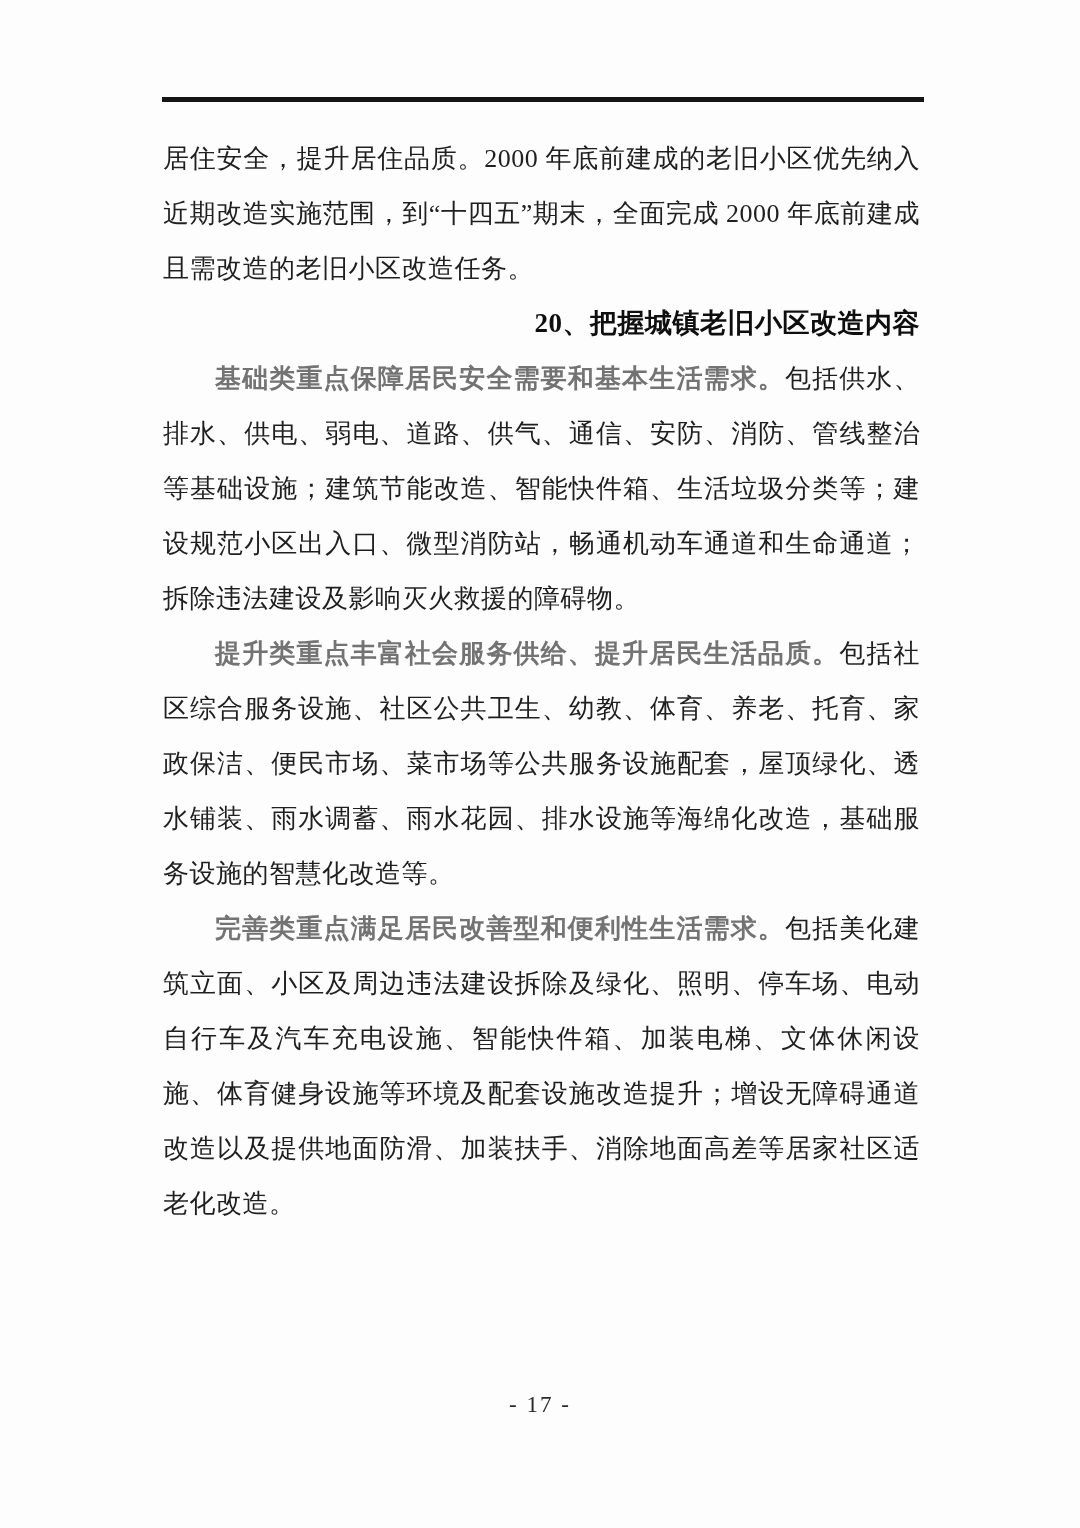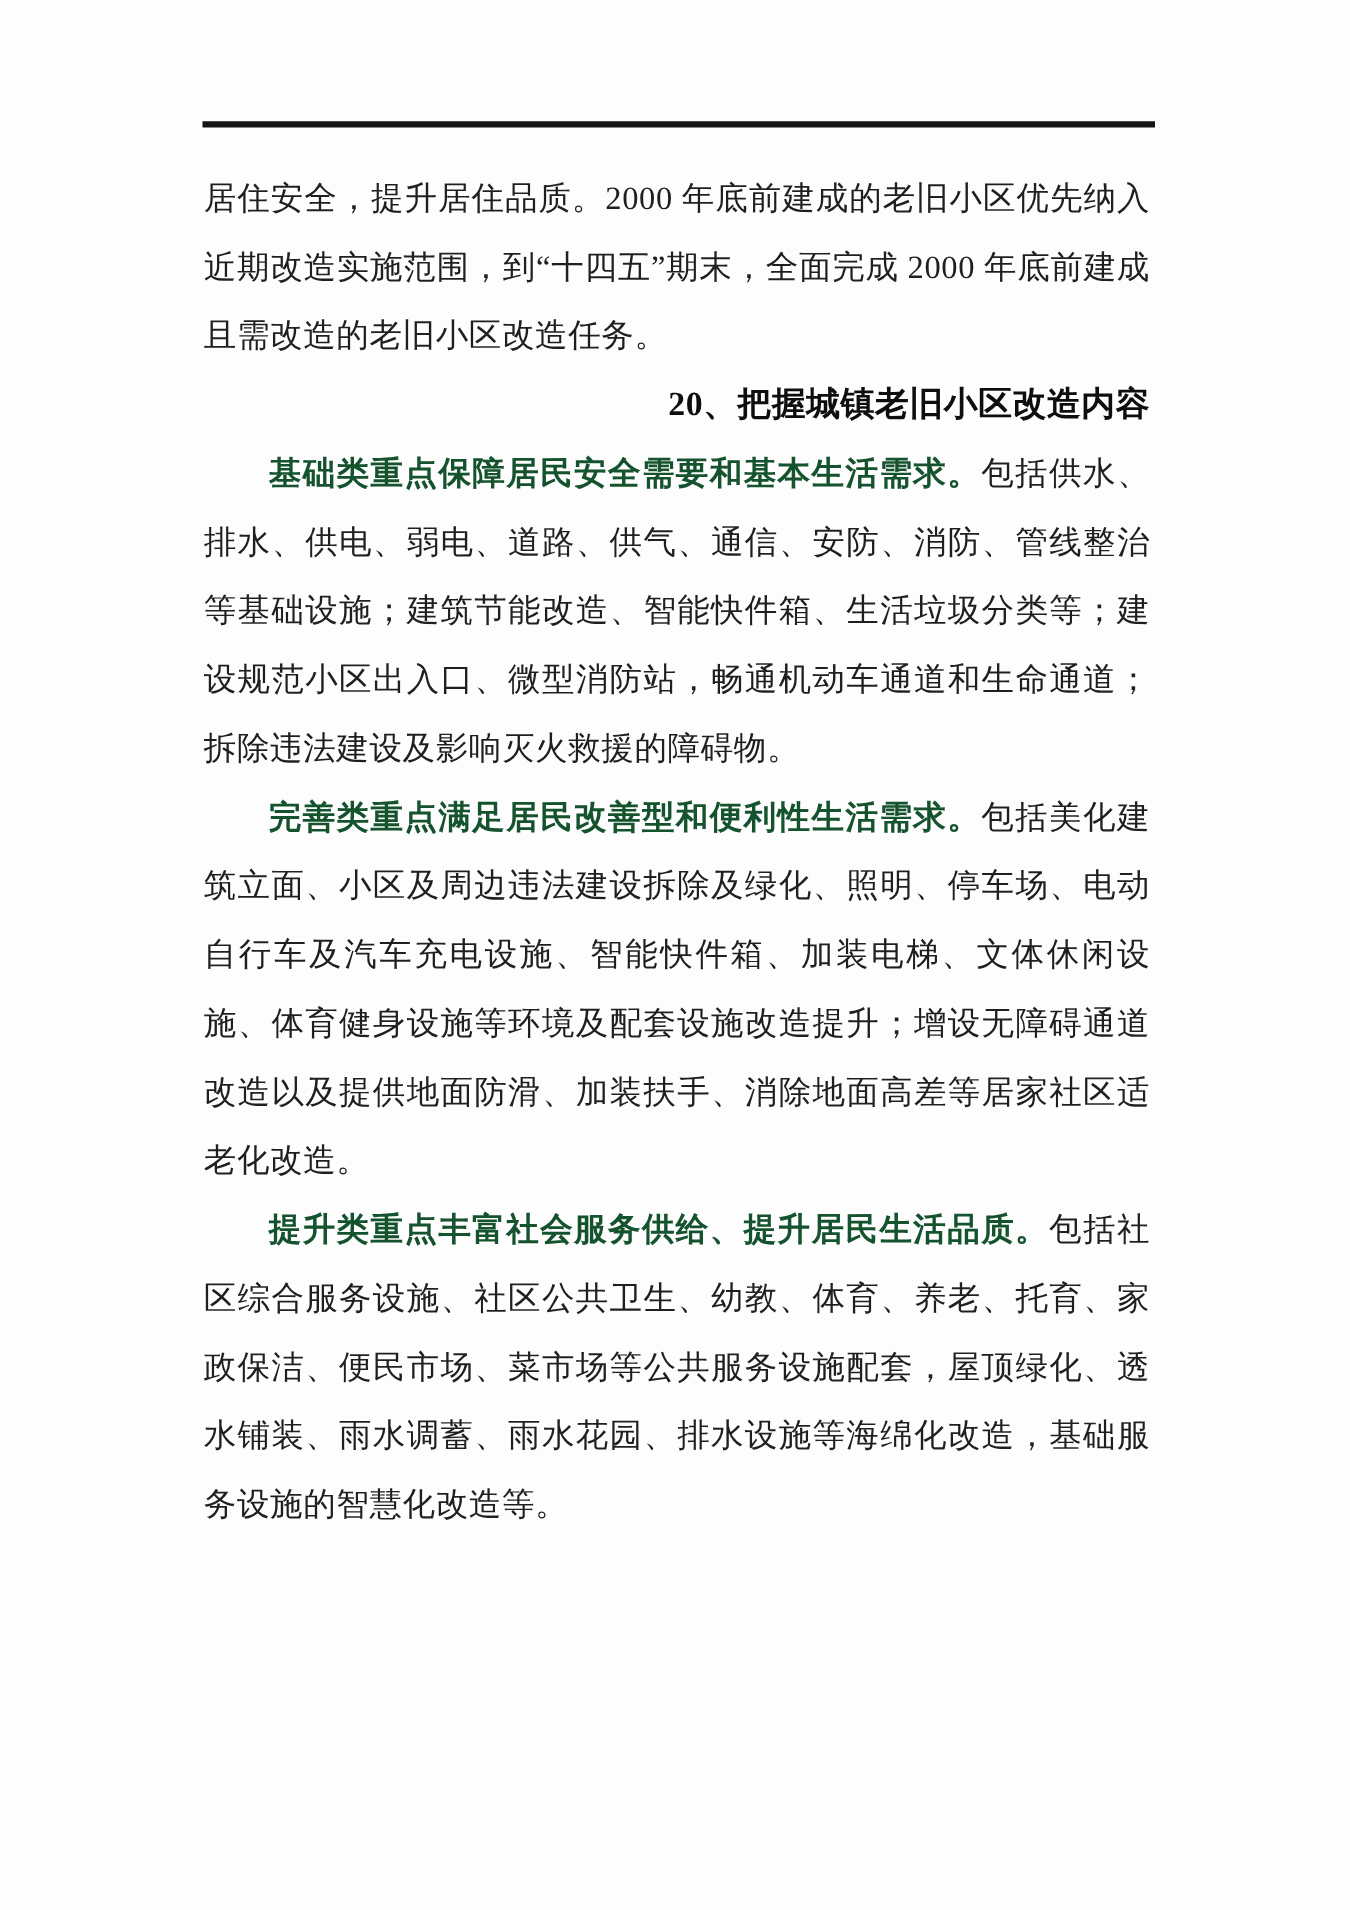--- a/index.html
+++ b/index.html
@@ -37,21 +37,21 @@
   }
   .para {
     margin: 0;
     text-indent: 2em;
   }
   .para.no-indent {
     text-indent: 0;
   }
   .lead {
     font-weight: bold;
-    color: #14532d;
+    color: #737373;
   }
   .heading {
     margin: 0;
     font-size: 27px;
     line-height: 55px;
     font-weight: bold;
     color: #0e0e0e;
     text-indent: 2em;
     text-align: right;
   }
@@ -79,21 +79,24 @@
 
   <div class="doc-body">
 
     <p class="para no-indent">居住安全，提升居住品质。2000 年底前建成的老旧小区优先纳入近期改造实施范围，到“十四五”期末，全面完成 2000 年底前建成且需改造的老旧小区改造任务。</p>
 
     <h3 class="heading">20、把握城镇老旧小区改造内容</h3>
 
 
     <p class="para"><span class="lead">基础类重点保障居民安全需要和基本生活需求。</span><span>包括供水、排水、供电、弱电、道路、供气、通信、安防、消防、管线整治等基础设施；建筑节能改造、智能快件箱、生活垃圾分类等；建设规范小区出入口、微型消防站，畅通机动车通道和生命通道；拆除违法建设及影响灭火救援的障碍物。</span></p>
 
+    <p class="para"><span class="lead">提升类重点丰富社会服务供给、提升居民生活品质。</span><span>包括社区综合服务设施、社区公共卫生、幼教、体育、养老、托育、家政保洁、便民市场、菜市场等公共服务设施配套，屋顶绿化、透水铺装、雨水调蓄、雨水花园、排水设施等海绵化改造，基础服务设施的智慧化改造等。</span></p>
+
     <p class="para"><span class="lead">完善类重点满足居民改善型和便利性生活需求。</span><span>包括美化建筑立面、小区及周边违法建设拆除及绿化、照明、停车场、电动自行车及汽车充电设施、智能快件箱、加装电梯、文体休闲设施、体育健身设施等环境及配套设施改造提升；增设无障碍通道改造以及提供地面防滑、加装扶手、消除地面高差等居家社区适老化改造。</span></p>
-
-    <p class="para"><span class="lead">提升类重点丰富社会服务供给、提升居民生活品质。</span><span>包括社区综合服务设施、社区公共卫生、幼教、体育、养老、托育、家政保洁、便民市场、菜市场等公共服务设施配套，屋顶绿化、透水铺装、雨水调蓄、雨水花园、排水设施等海绵化改造，基础服务设施的智慧化改造等。</span></p>
 
 
   </div>
 
+  <div class="footer">
+    <span>- 17 -</span>
+  </div>
 
 </div>
 
 </body></html>

